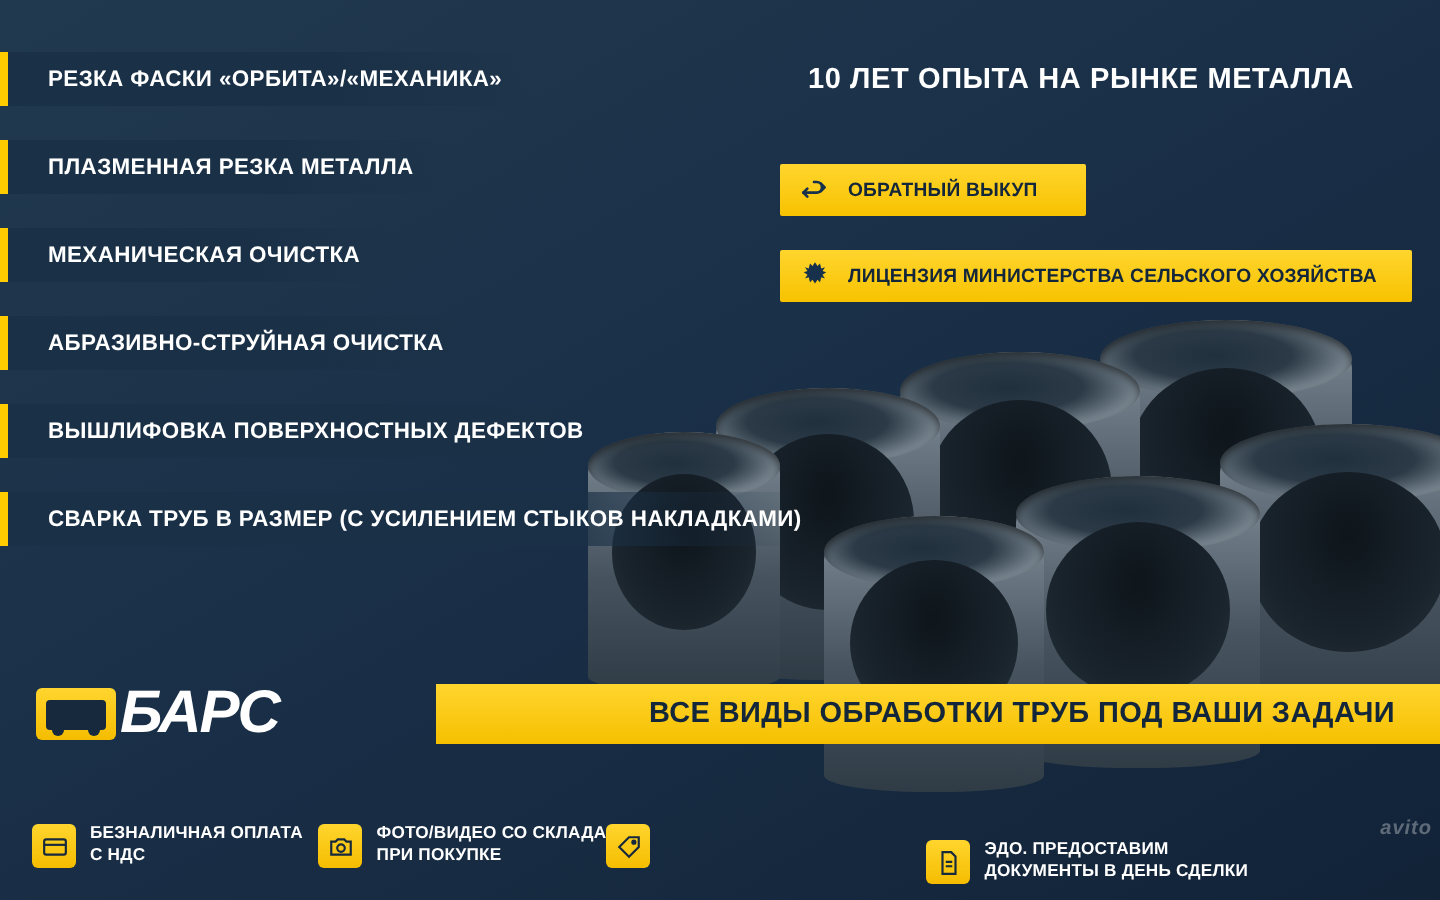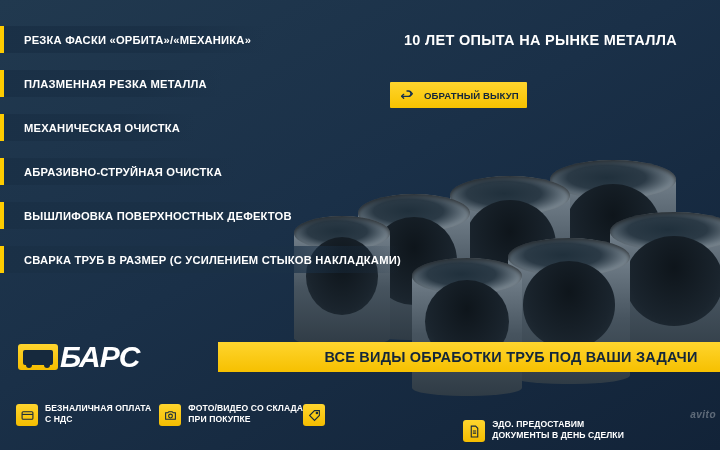--- a/index.html
+++ b/index.html
@@ -130,21 +130,21 @@
     height:30px; width:586px;
     background: linear-gradient(180deg,#ffd52e 0%, #f6c000 100%);
     display:flex; align-items:center; justify-content:center;
     color:#13263a; font-weight:bold; font-size:14.5px;
     letter-spacing:.2px; white-space:nowrap;
   }
 
   
   .benefits {
     position:absolute; left:0; bottom:8px; width:640px;
-    display:flex; align-items:flex-start;
+    display:flex; align-items:center;
     padding: 0 16px;
   }
   .benefit { display:flex; align-items:flex-start; gap:7px; }
   .benefit .bicon {
     flex: none;
     width:22px; height:22px; border-radius:3px;
     background: linear-gradient(180deg,#ffd52e,#f5bd00);
     display:flex; align-items:center; justify-content:center;
     color:#16293d; font-size:12px; line-height:1;
     margin-top:1px;
@@ -227,30 +227,38 @@
         <span>ВЫШЛИФОВКА ПОВЕРХНОСТНЫХ ДЕФЕКТОВ</span>
       </div>
     <div class="feature">
         <span>СВАРКА ТРУБ В РАЗМЕР (С УСИЛЕНИЕМ СТЫКОВ НАКЛАДКАМИ)</span>
       </div>
   </div>
 
   <div class="headline">10 ЛЕТ ОПЫТА НА РЫНКЕ МЕТАЛЛА</div>
 
   <div class="badges">
-    <div class="badge" style="width:137px">
+    <div class="badge" style="width:153px">
       <span class="emblem">
         <svg width="16" height="16" viewBox="0 0 24 24" fill="none" stroke="#17314d" stroke-width="2" stroke-linecap="round" stroke-linejoin="round">
           <path d="M7 17l-3-3 3-3"></path>
             <path d="M4 14h10a4 4 0 0 0 0-8h-2"></path>
             <path d="M17 7l3 3-3 3"></path>
         </svg>
       </span>
       <span>ОБРАТНЫЙ ВЫКУП</span>
     </div>
+    <div class="badge" style="width:316px">
+      <span class="emblem">
+        <svg width="15" height="16" viewBox="0 0 24 24" fill="#17314d">
+          <path d="M12 1l2 3 2-2 1 4 3-1-2 3 3 1-3 2 2 3-3-1-1 4-2-2-2 3-2-3-2 2-1-4-3 1 2-3-3-2 3-1-2-3 3 1 1-4 2 2z"></path>
+        </svg>
+      </span>
+      <span>ЛИЦЕНЗИЯ МИНИСТЕРСТВА СЕЛЬСКОГО ХОЗЯЙСТВА</span>
+    </div>
   </div>
 
   <div class="logo">
     <div class="logo-mark">
         <div class="truck"></div>
       </div>
     <div class="logo-text">БАРС</div>
   </div>
 
   <div class="cta">ВСЕ ВИДЫ ОБРАБОТКИ ТРУБ ПОД ВАШИ ЗАДАЧИ</div>

